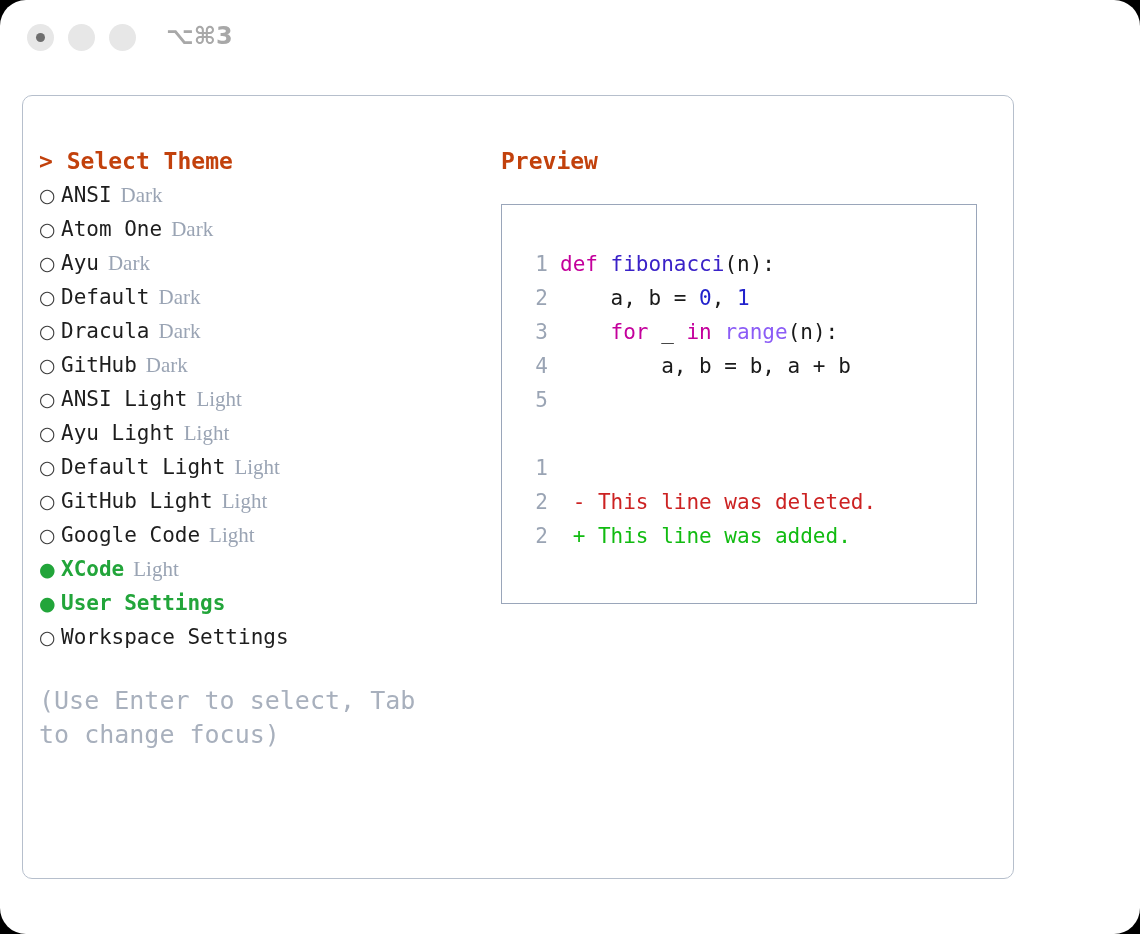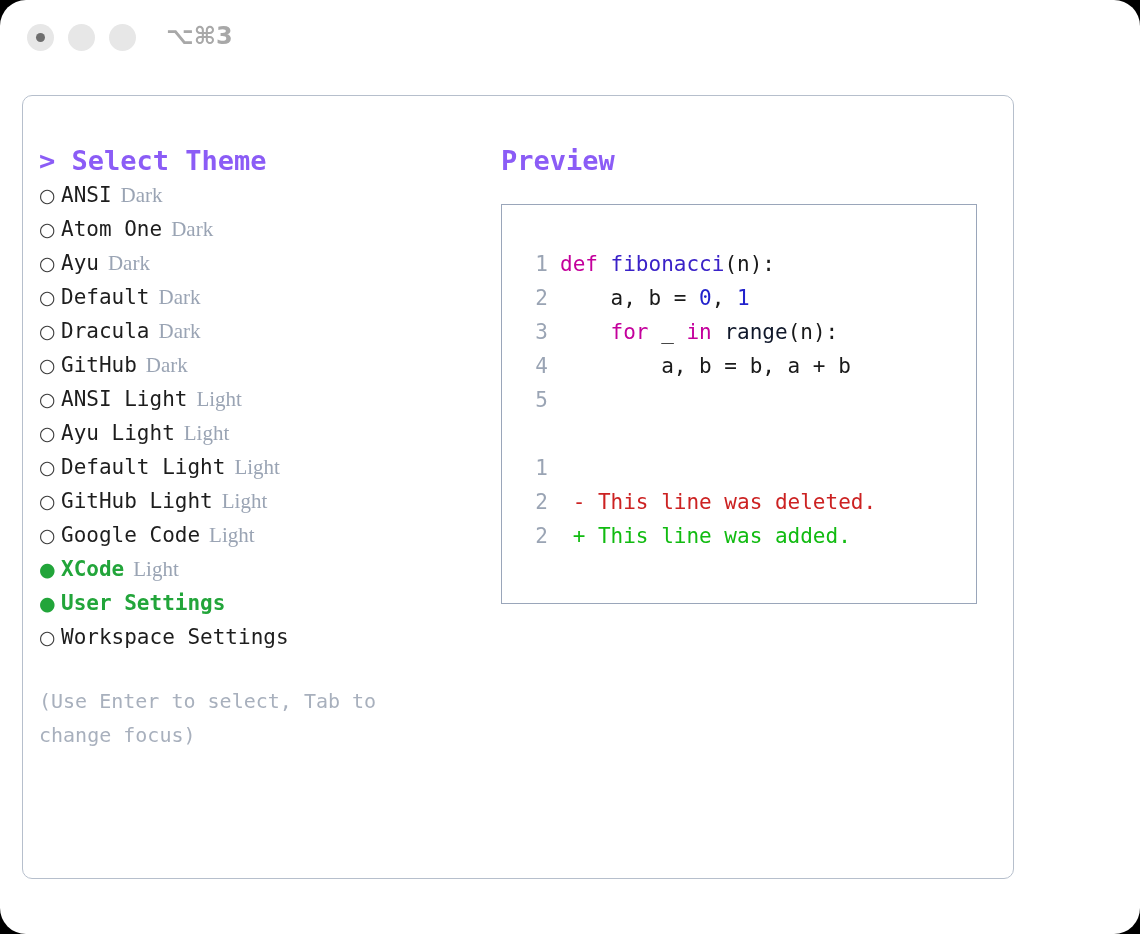--- a/index.html
+++ b/index.html
@@ -84,23 +84,23 @@
     width: 440px;
   }
   .col-right {
     position: absolute;
     left: 478px;
     top: 48px;
     width: 500px;
   }
 
   .section-title {
-    font-size: 27px;
+    font-size: 23px;
     font-weight: bold;
-    color: #8b5cf6;
+    color: #c2410c;
     line-height: 34px;
     white-space: pre;
   }
 
   .list { margin-top: 0px; }
 
   .row {
     display: flex;
     align-items: baseline;
     line-height: 34px;
@@ -130,21 +130,21 @@
     line-height: 34px;
     font-size: 21px;
     white-space: pre;
     margin-top: 26px;
   }
   .group-header .marker { color: transparent; }
   .group-header .label { color: #1d1d1d; }
 
   .hint {
     margin-top: 30px;
-    font-size: 20px;
+    font-size: 25px;
     line-height: 34px;
     color: #a8b0bd;
     width: 400px;
   }
 
   
   .preview-box {
     margin-top: 26px;
     width: 476px;
     height: 400px;
@@ -164,21 +164,21 @@
     width: 26px;
     flex: 0 0 26px;
     text-align: right;
     color: #9aa4b4;
     margin-right: 12px;
   }
   .code-blank { height: 34px; }
 
   .tok-kw      { color: #c4009c; }
   .tok-fn      { color: #3a22c8; }
-  .tok-builtin { color: #0f172a; }
+  .tok-builtin { color: #8b5cf6; }
   .tok-num     { color: #2222cc; }
   .tok-plain   { color: #1a1a1a; }
   .tok-param   { color: #1a1a1a; }
   .tok-ctx     { color: #8d8d8d; }
   .tok-del     { color: #cc2222; }
   .tok-add     { color: #11bb11; }
 </style>
 </head>
 <body>
 

